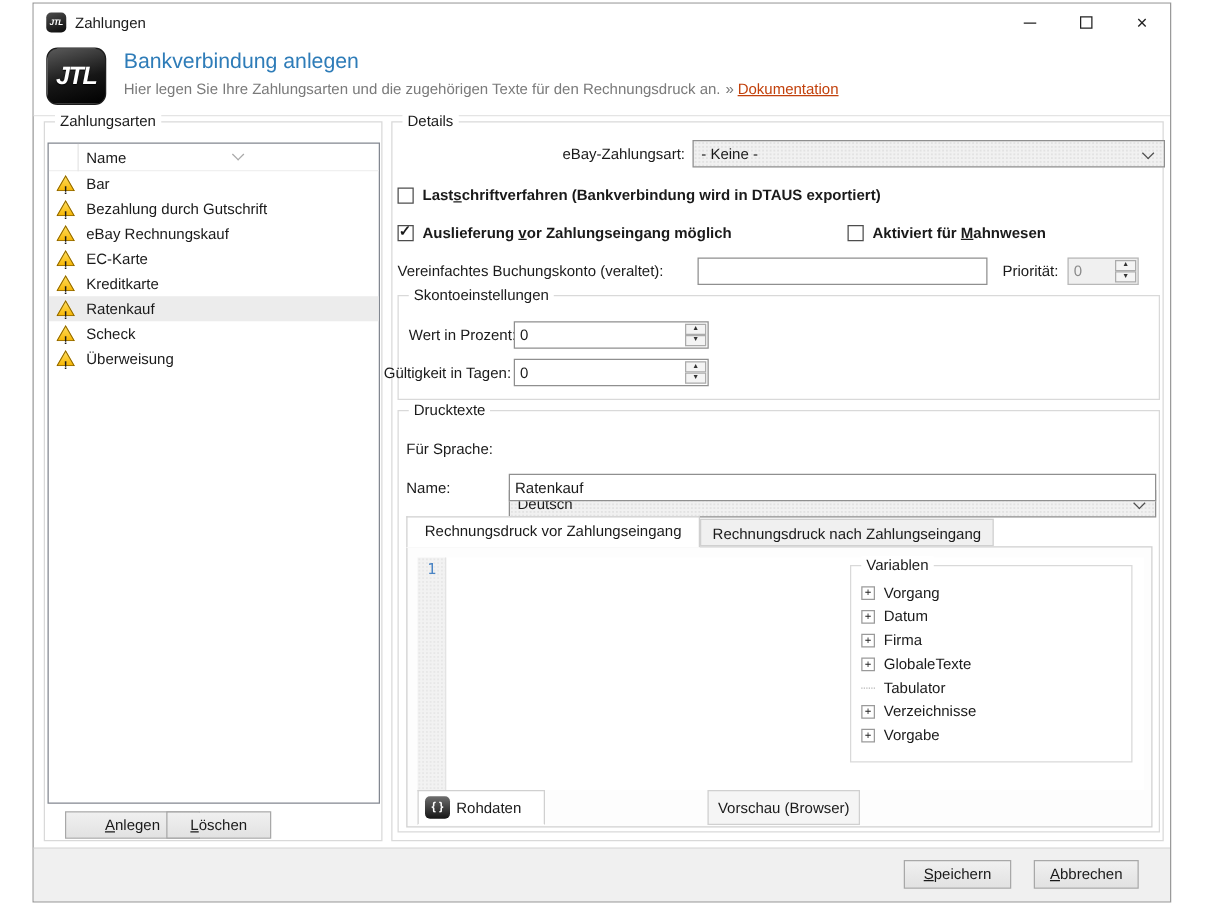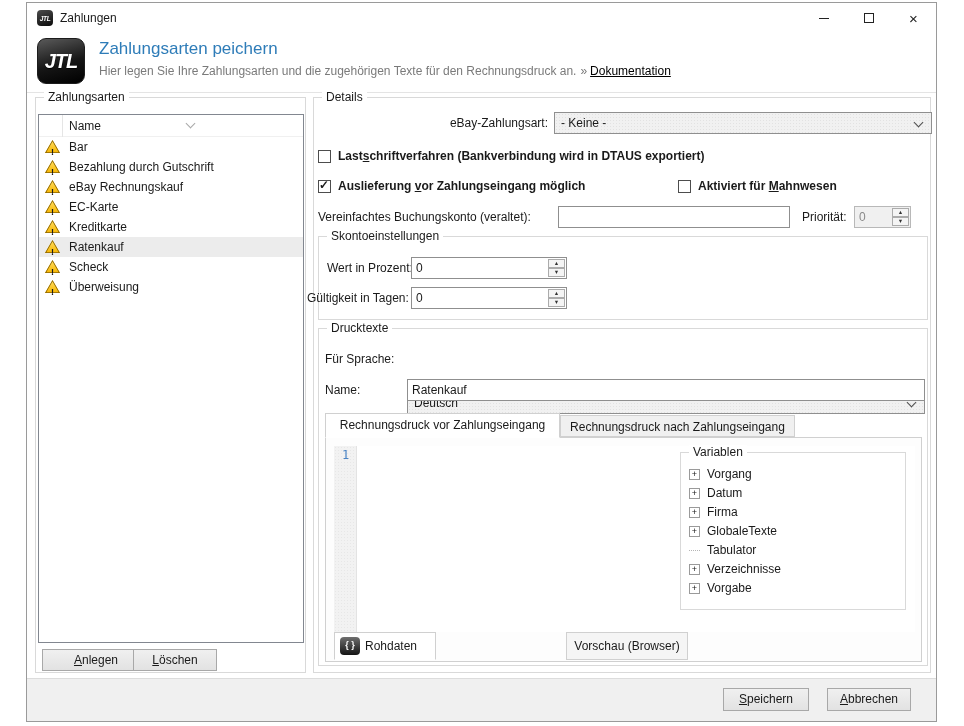--- a/index.html
+++ b/index.html
@@ -17,21 +17,21 @@
   .glyph-min { width:10px; height:1px; background:#222; display:block; }
   .glyph-max { width:10px; height:10px; border:1px solid #222; display:block; }
   .glyph-close { font-size:15px; color:#222; line-height:1; }
 
   
   .header { position:absolute; left:0; top:30px; width:100%; height:60px; background:#ffffff; border-bottom:1px solid #e4e4e4; }
   .header-logo { position:absolute; left:10px; top:5px; width:48px; height:46px; border-radius:9px; background:linear-gradient(165deg,#5a5a5a 0%,#161616 55%,#000 100%); border:1px solid #1c1c1c; color:#fff; display:flex; align-items:center; justify-content:center; font-size:20px; font-weight:bold; font-style:italic; letter-spacing:-1px; text-shadow:0 1px 1px #000; }
   .header-title { position:absolute; left:72px; top:6px; font-size:17px; color:#2e7cb8; }
   .header-sub { position:absolute; left:72px; top:31px; font-size:12px; color:#7a7a7a; }
   .header-sub .arrow { margin-left:4px; color:#7a7a7a; }
-  .doc-link { color:#000000; text-decoration:underline; margin-left:3px; cursor:pointer; }
+  .doc-link { color:#c2410c; text-decoration:underline; margin-left:3px; cursor:pointer; }
 
   
   .group { position:absolute; border:1px solid #d9d9d9; background:#ffffff; }
   .group-label { position:absolute; top:-8px; left:8px; background:#ffffff; padding:0 4px; font-size:12px; color:#1a1a1a; line-height:14px; }
 
   .left-group  { left:8px;  top:94px; width:271px; height:576px; }
   .details-group { left:286px; top:94px; width:618px; height:576px; }
 
   
   .listview { position:absolute; left:2px; top:16px; width:266px; height:529px; border:1px solid #828790; background:#fff; overflow:hidden; }
@@ -41,21 +41,21 @@
   .sort-chevron { position:absolute; left:148px; top:5px; width:7px; height:7px; border-right:1px solid #a9a9a9; border-bottom:1px solid #a9a9a9; transform:rotate(45deg); }
   .list-row { position:relative; height:20px; line-height:20px; }
   .list-row.selected { background:#ececec; }
   .list-row .row-label { position:absolute; left:30px; top:0; }
   .warn { position:absolute; left:6px; top:3px; width:15px; height:13px; }
   .warn .tri { position:absolute; inset:0; clip-path:polygon(50% 0,100% 100%,0 100%); background:linear-gradient(#ffe066,#f7b500); box-shadow:inset 0 0 0 8px rgba(0,0,0,0); }
   .warn .tri-edge { position:absolute; inset:0; clip-path:polygon(50% 0,100% 100%,0 100%,50% 0,50% 12%,9% 94%,91% 94%,50% 12%); background:#8a6400; }
   .warn .bang { position:absolute; left:0; right:0; top:2px; text-align:center; font-size:9px; font-weight:bold; color:#1a1a1a; }
 
   .btn { position:absolute; height:22px; background:linear-gradient(#f0f0f0,#e2e2e2); border:1px solid #a8a8a8; font-size:12px; text-align:center; line-height:20px; color:#1a1a1a; }
-  .btn-anlegen { left:6px; top:551px; width:108px; }
+  .btn-anlegen { left:16px; top:551px; width:108px; }
   .btn-loeschen { left:97px; top:551px; width:84px; }
   .key { text-decoration:underline; text-underline-offset:1px; }
 
   
   .flabel { position:absolute; line-height:22px; white-space:nowrap; }
   .ralign { text-align:right; }
   .combo { position:absolute; height:22px; border:1px solid #8f8f8f; background-color:#f1f1f1; background-image:radial-gradient(#e2e2e2 1px, transparent 1px); background-size:3px 3px; line-height:20px; padding-left:6px; }
   .combo .chev { position:absolute; right:9px; top:6px; width:7px; height:7px; border-right:1.4px solid #4d4d4d; border-bottom:1.4px solid #4d4d4d; transform:rotate(45deg); }
   .tbox { position:absolute; height:22px; border:1px solid #8f8f8f; background:#fff; font-family:"Liberation Sans",sans-serif; font-size:12px; padding:0 4px; color:#1a1a1a; }
   input.tbox { outline:none; }
@@ -131,21 +131,21 @@
             <span class="glyph-max"></span>
           </div>
         <div class="tb-btn">
             <span class="glyph-close">×</span>
           </div>
       </div>
     </div>
 
     <div class="header">
       <div class="header-logo">JTL</div>
-      <div class="header-title">Zahlungsarten peichern</div>
+      <div class="header-title">Bankverbindung anlegen</div>
       <div class="header-sub">
         <span>Hier legen Sie Ihre Zahlungsarten und die zugehörigen Texte für den Rechnungsdruck an.</span><span class="arrow">»</span><span class="doc-link">Dokumentation</span>
       </div>
     </div>
 
     <div class="group left-group">
       <span class="group-label">Zahlungsarten</span>
 
       <div class="listview">
         <div class="list-header">

